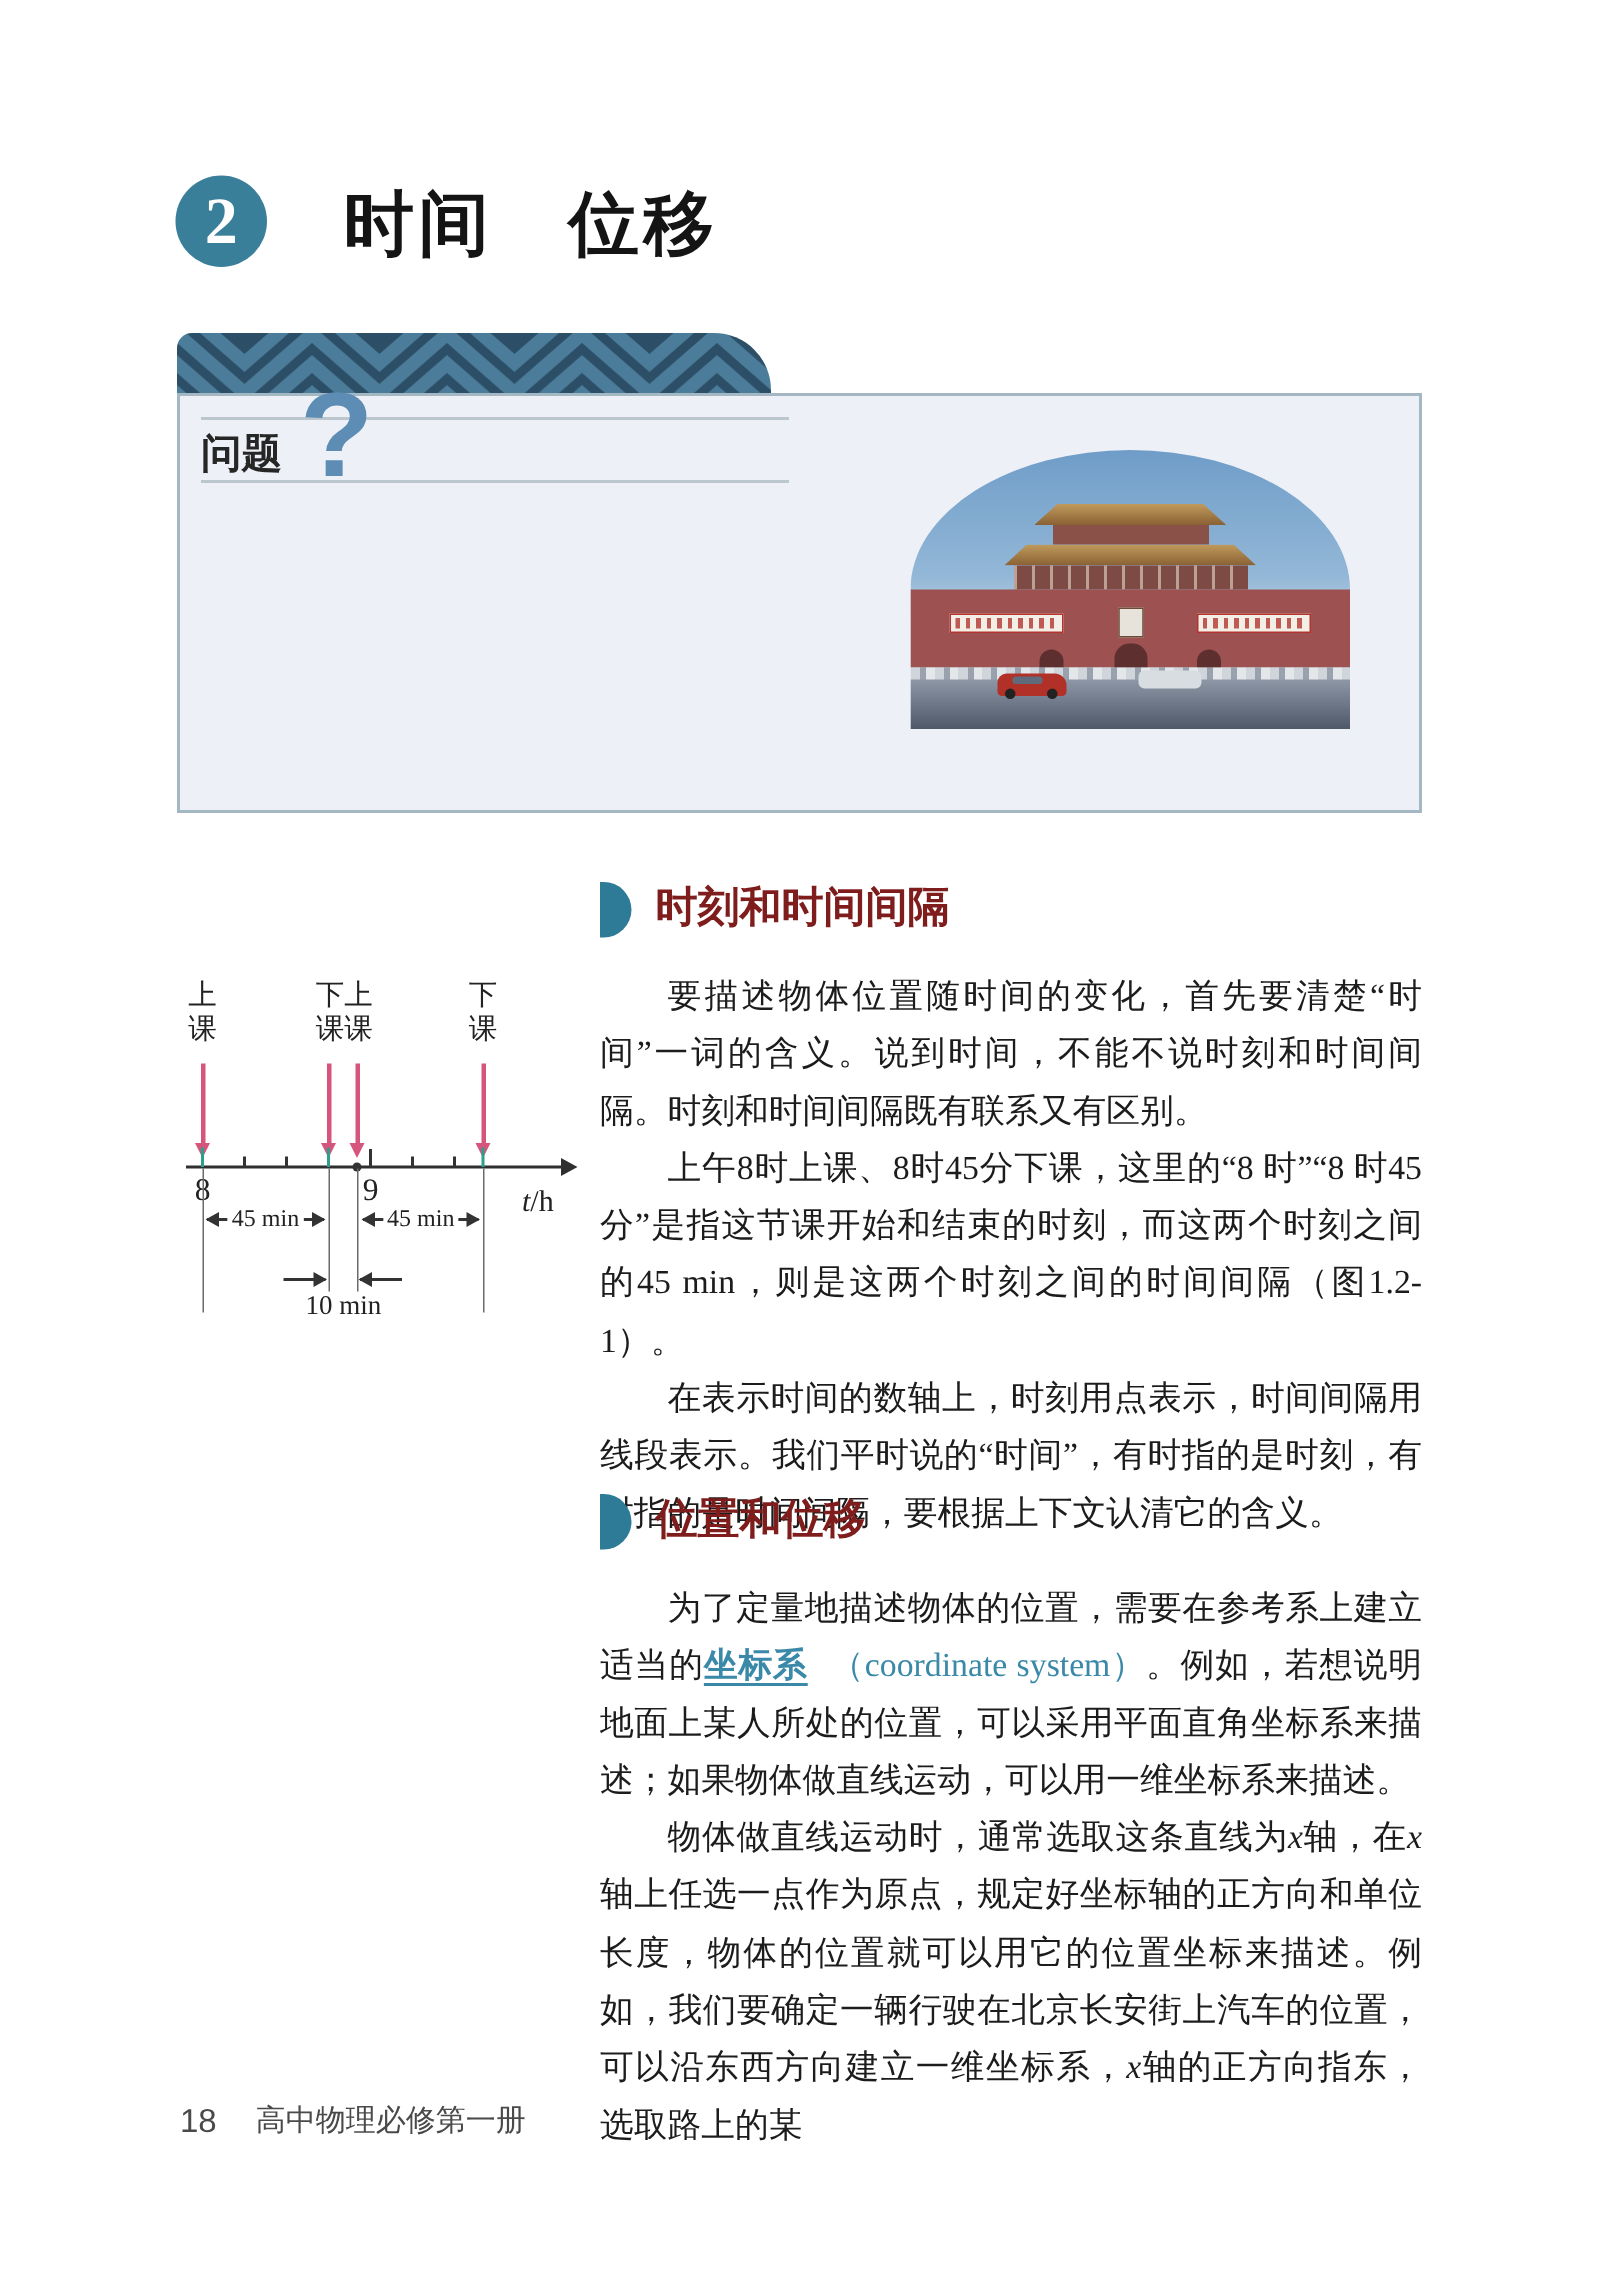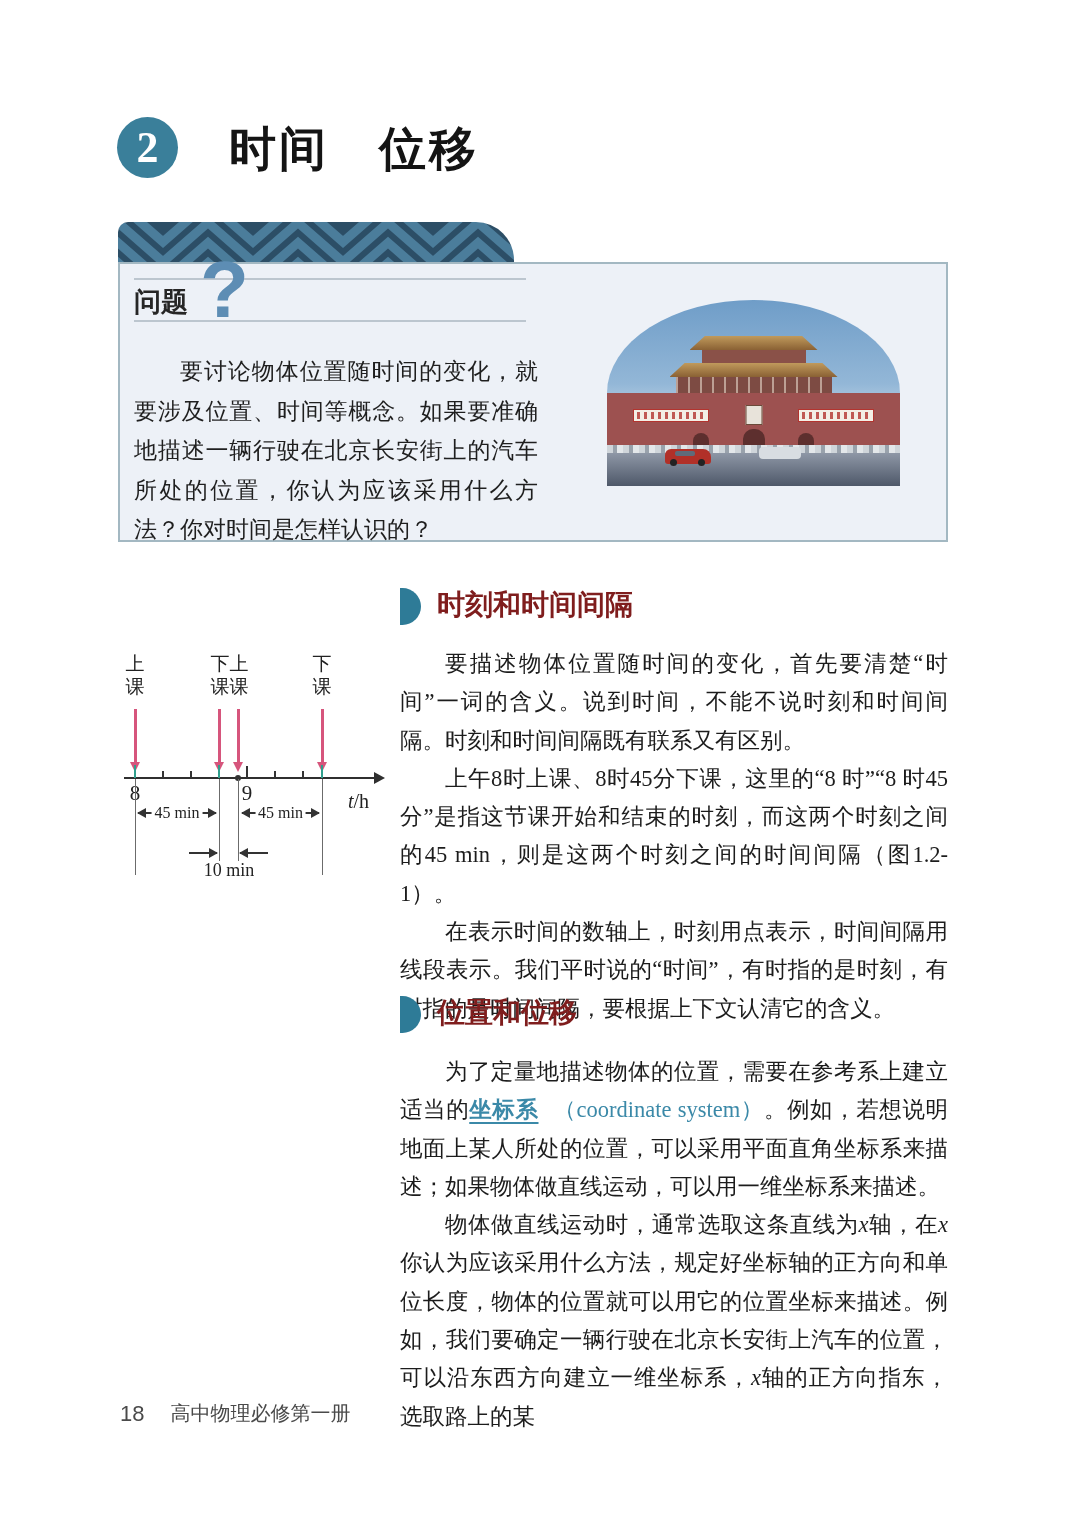--- a/index.html
+++ b/index.html
@@ -132,21 +132,20 @@
           </pattern>
         </defs>
         <rect width="100%" height="100%" fill="url(#chev)"></rect>
       </svg>
     </div>
     <div class="qbody">
       <div class="qrule" style="top:14px;"></div>
       <div class="qrule" style="top:56px;"></div>
       <div class="qlabel">问题</div>
       <div class="qmark">?</div>
-      <div class="qtext">要讨论物体位置随时间的变化，就要涉及位置、时间等概念。如果要准确地描述一辆行驶在北京长安街上的汽车所处的位置，你认为应该采用什么方法？你对时间是怎样认识的？</div>
 
       <div class="dome" title="天安门（北京长安街）街景照片">
         <div class="sky"></div>
         <div class="roof-upper"></div>
         <div class="roof-mid"></div>
         <div class="roof-lower"></div>
         <div class="colonnade"></div>
         <div class="wall">
           <div class="plaque" style="left:26px;">
               <i></i>
@@ -244,21 +243,21 @@
         <div class="ahL"></div>
     </div>
     <div class="fig-10min">10 min</div>
   </div>
 
   <div class="abs sec-bullet" style="left:400px; top:996px;"></div>
   <div class="abs sec-heading" style="left:437px; top:994px;">位置和位移</div>
 
   <div class="abs bodycol" style="left:400px; top:1053px;">
     <p><span>为了定量地描述物体的位置，需要在参考系上建立适当的</span><span class="term">坐标系</span><span class="en">（coordinate system）</span><span>。例如，若想说明地面上某人所处的位置，可以采用平面直角坐标系来描述；如果物体做直线运动，可以用一维坐标系来描述。</span></p>
-    <p><span>物体做直线运动时，通常选取这条直线为</span><span class="it">x</span><span>轴，在</span><span class="it">x</span><span>你认为应该采用什么方法，规定好坐标轴的正方向和单位长度，物体的位置就可以用它的位置坐标来描述。例如，我们要确定一辆行驶在北京长安街上汽车的位置，可以沿东西方向建立一维坐标系，</span><span class="it">x</span><span>轴的正方向指东，选取路上的某</span></p>
+    <p><span>物体做直线运动时，通常选取这条直线为</span><span class="it">x</span><span>轴，在</span><span class="it">x</span><span>轴上任选一点作为原点，规定好坐标轴的正方向和单位长度，物体的位置就可以用它的位置坐标来描述。例如，我们要确定一辆行驶在北京长安街上汽车的位置，可以沿东西方向建立一维坐标系，</span><span class="it">x</span><span>轴的正方向指东，选取路上的某</span></p>
   </div>
 
   <div class="abs footer">
     <span class="pnum">18</span>
     <span class="btitle">高中物理必修第一册</span>
   </div>
 
 </div>
 
 </body></html>

